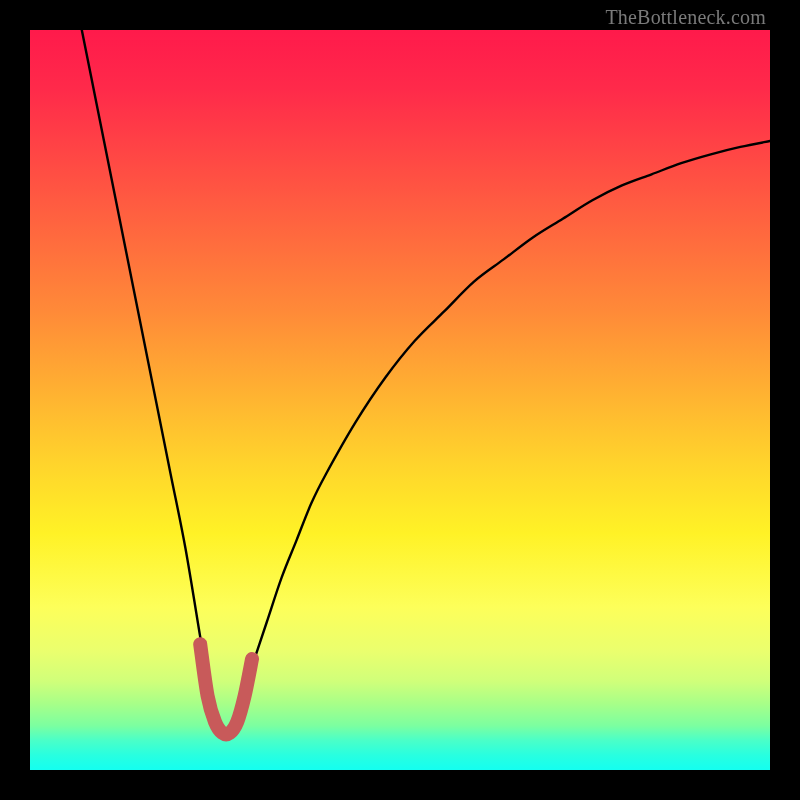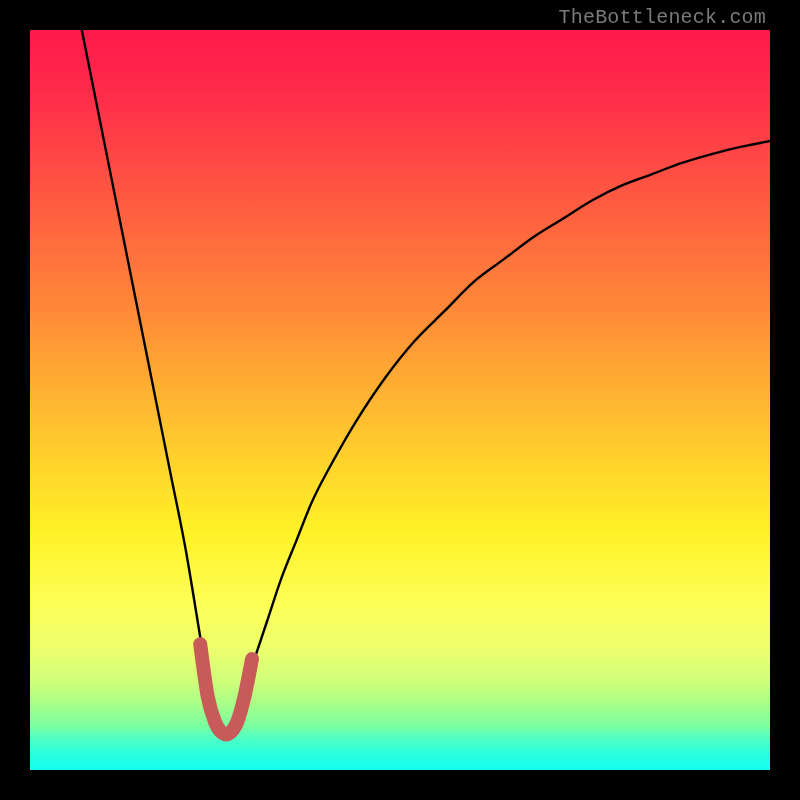--- a/index.html
+++ b/index.html
@@ -42,21 +42,21 @@
       #4affc8 96%,
       #28ffe0 98%,
       #14fff0 100%
     );
   }
   .watermark {
     position: absolute;
     right: 34px;
     top: 6px;
     color: #7a7a7a;
-    font-family: Liberation Mono, monospace;
+    font-family: Liberation Serif, serif;
     font-size: 20px;
     letter-spacing: 0.2px;
     user-select: none;
   }
   svg.curve {
     position: absolute;
     left: 0;
     top: 0;
     width: 100%;
     height: 100%;

